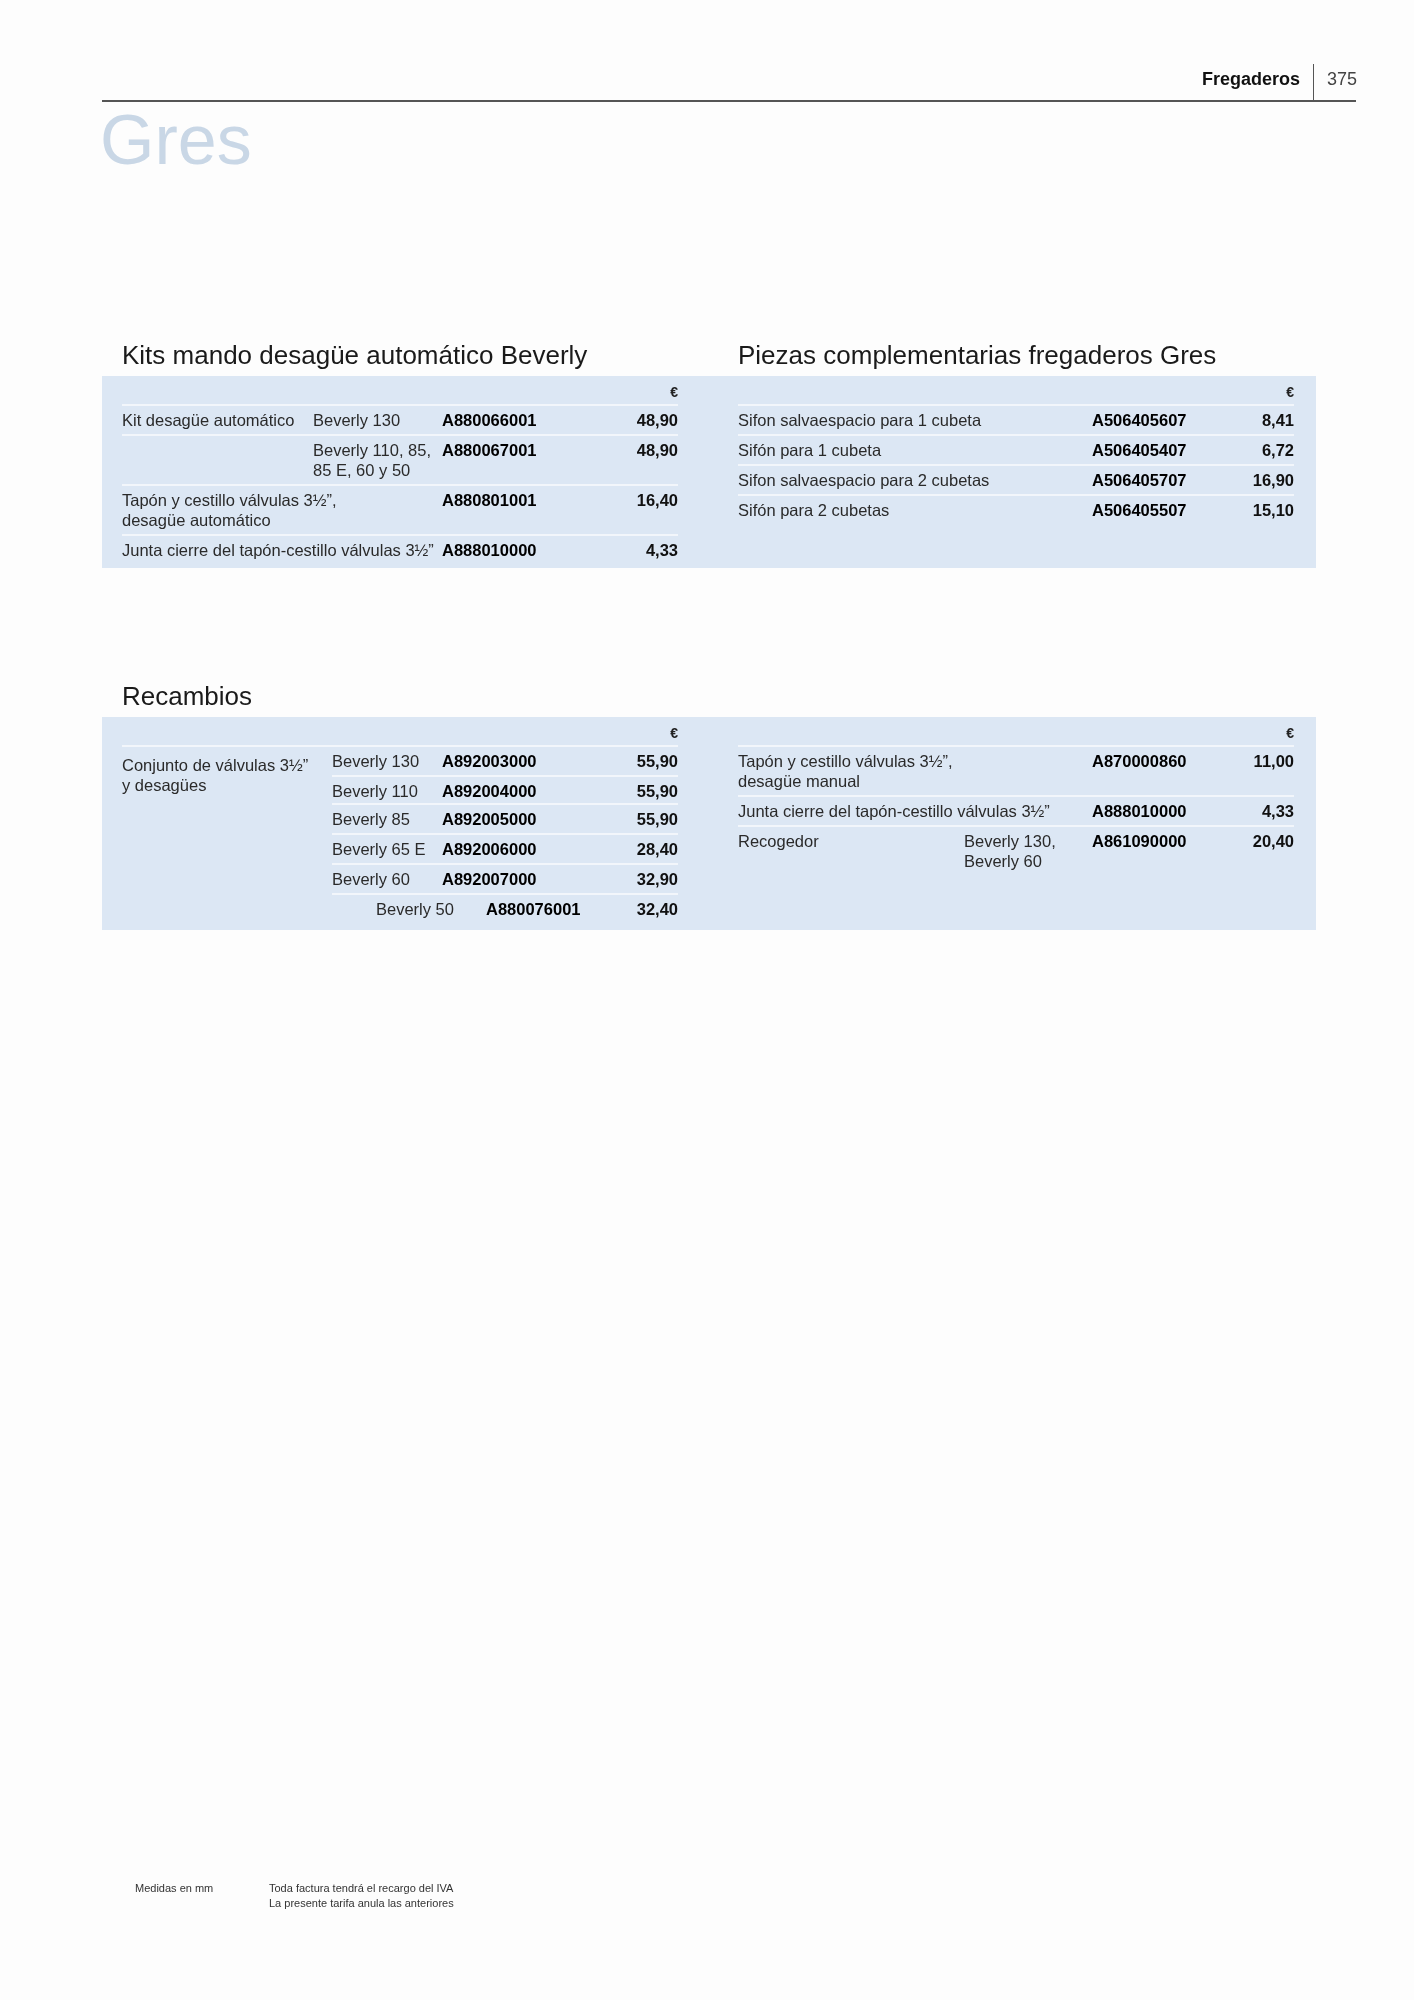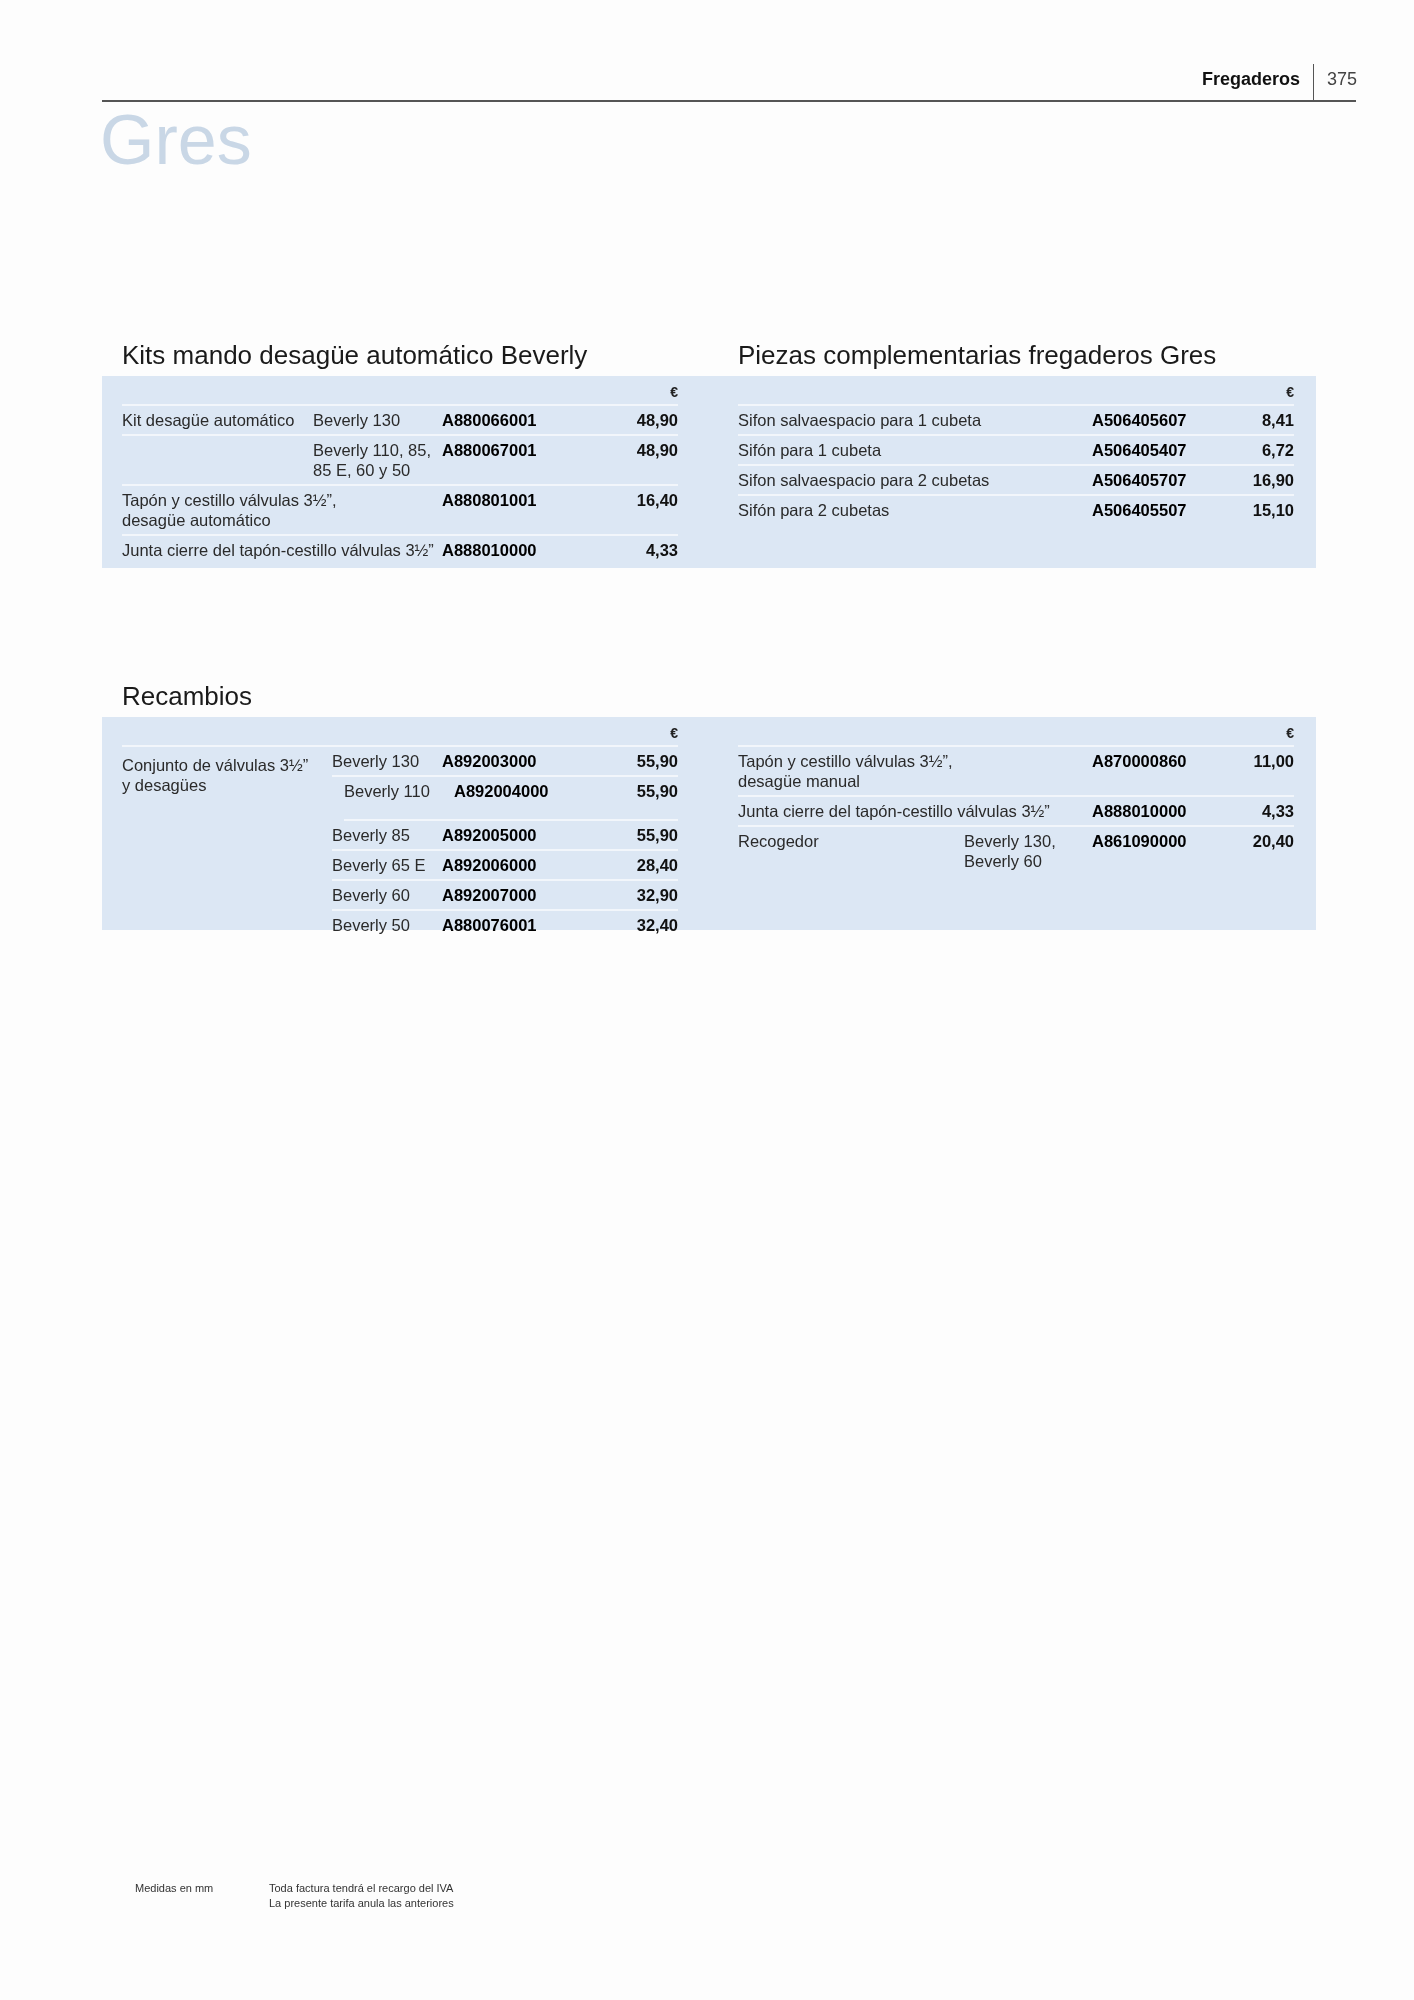--- a/index.html
+++ b/index.html
@@ -102,41 +102,41 @@
   <div class="euro-row">
       <span class="euro">€</span>
     </div>
   <span class="cell" style="left:0; top:38px; width:190px; line-height:20px;">Conjunto de válvulas 3½” y desagües</span>
   <div style="margin-left:210px;">
     <div class="row" style="height:30px;">
       <span class="cell" style="left:0;">Beverly 130</span>
       <span class="cell code" style="left:110px;">A892003000</span>
       <span class="cell price">55,90</span>
     </div>
-    <div class="row" style="height:44px;margin-left:12px;">
+    <div class="row" style="height:28px;">
       <span class="cell" style="left:0;">Beverly 110</span>
       <span class="cell code" style="left:110px;">A892004000</span>
       <span class="cell price">55,90</span>
     </div>
     <div class="row" style="height:30px;">
       <span class="cell" style="left:0;">Beverly 85</span>
       <span class="cell code" style="left:110px;">A892005000</span>
       <span class="cell price">55,90</span>
     </div>
     <div class="row" style="height:30px;">
       <span class="cell" style="left:0;">Beverly 65 E</span>
       <span class="cell code" style="left:110px;">A892006000</span>
       <span class="cell price">28,40</span>
     </div>
     <div class="row" style="height:30px;">
       <span class="cell" style="left:0;">Beverly 60</span>
       <span class="cell code" style="left:110px;">A892007000</span>
       <span class="cell price">32,90</span>
     </div>
-    <div class="row" style="height:30px;">
+    <div class="row" style="height:30px;margin-left:44px;">
       <span class="cell" style="left:0;">Beverly 50</span>
       <span class="cell code" style="left:110px;">A880076001</span>
       <span class="cell price">32,40</span>
     </div>
   </div>
 </div>
 
 <div class="tbl" style="left:738px; top:717px; width:556px;">
   <div class="euro-row">
       <span class="euro">€</span>

